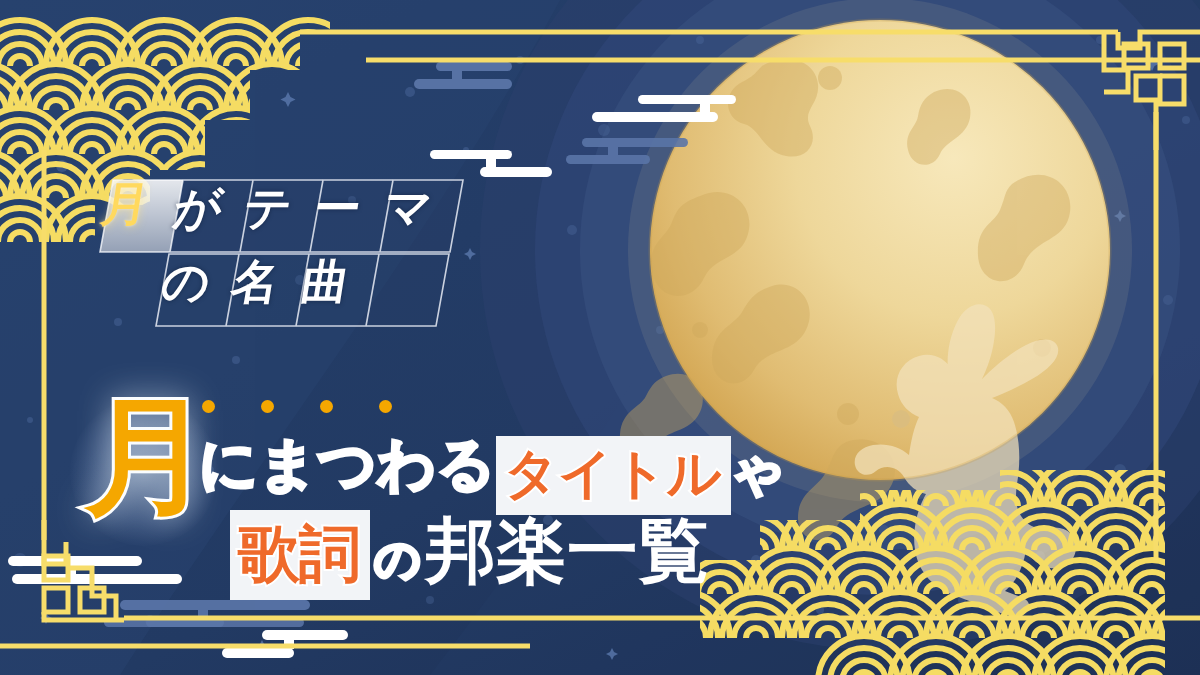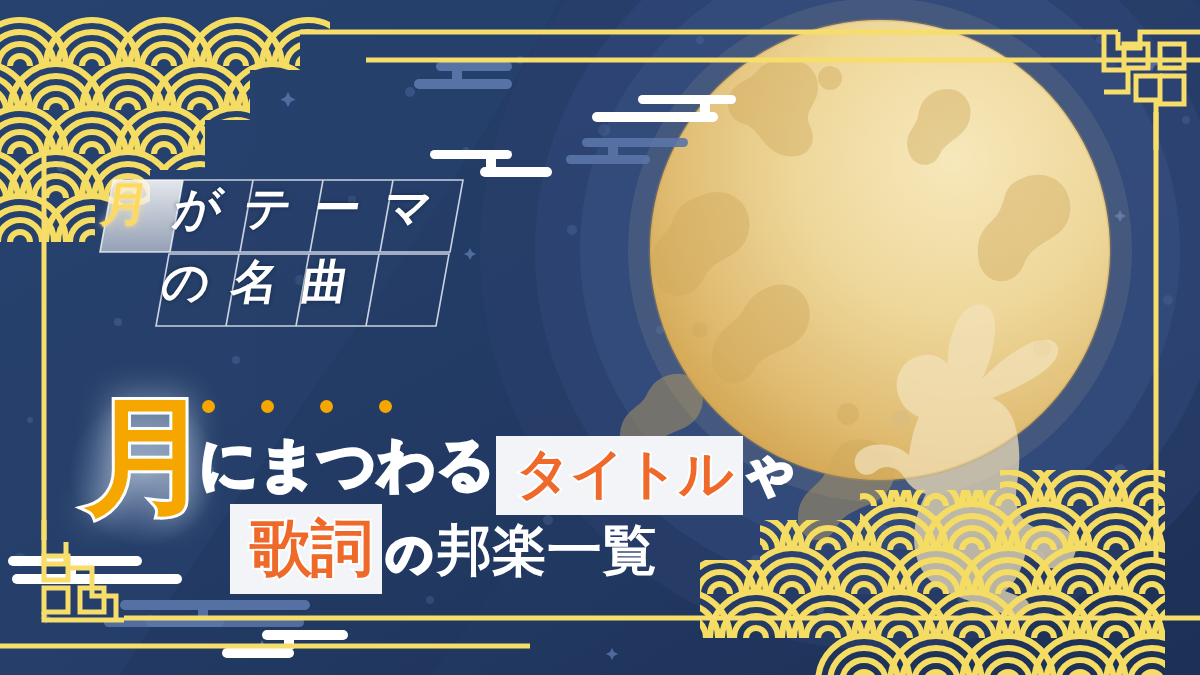--- a/index.html
+++ b/index.html
@@ -53,21 +53,21 @@
     font-family:"DejaVu Sans","Liberation Sans",sans-serif;
     font-weight:400;color:#ffffff;
     -webkit-text-stroke:5px #ffffff;paint-order:stroke fill;
   }
   .kana-w{
     font-family:"DejaVu Sans","Liberation Sans",sans-serif;
     font-weight:700;color:#ffffff;
   }
   .badge{
     display:inline-block;background:#f2f4f7;
-    padding:2px 10px 4px 20px;
+    padding:2px 10px 4px 8px;
   }
   .badge span{
     font-family:"DejaVu Sans","Liberation Sans",sans-serif;
     font-weight:700;color:#ef6a2a;
     -webkit-text-stroke:4px #ffffff;paint-order:stroke fill;
     letter-spacing:-1px;
   }
   .dotrow{position:absolute;}
   .dot{position:absolute;width:13px;height:13px;border-radius:50%;background:#f5a700;}
 </style>
@@ -412,17 +412,17 @@
       <span class="dot" style="left:59px;"></span>
       <span class="dot" style="left:118px;"></span>
       <span class="dot" style="left:177px;"></span>
     </div>
 
     <div class="hl-row" style="left:115px;top:34px;">
       <span class="kana-y" style="font-size:58px;vertical-align:8px;">にまつわる</span><span class="badge"><span style="font-size:54px;">タイトル</span></span><span class="kana-y" style="font-size:44px;vertical-align:2px;margin-left:6px;">や</span>
     </div>
 
     <div class="hl-row" style="left:146px;top:112px;">
-      <span class="badge"><span style="font-size:62px;">歌詞</span></span><span class="kana-y" style="font-size:46px;margin:0 4px;">の</span><span class="kana-w" style="font-size:55px;">邦楽一覧</span>
+      <span class="badge"><span style="font-size:62px;">歌詞</span></span><span class="kana-y" style="font-size:46px;margin:0 4px;">の</span><span class="kana-w" style="font-size:71px;">邦楽一覧</span>
     </div>
   </div>
 
 </div>
 
 </body></html>

